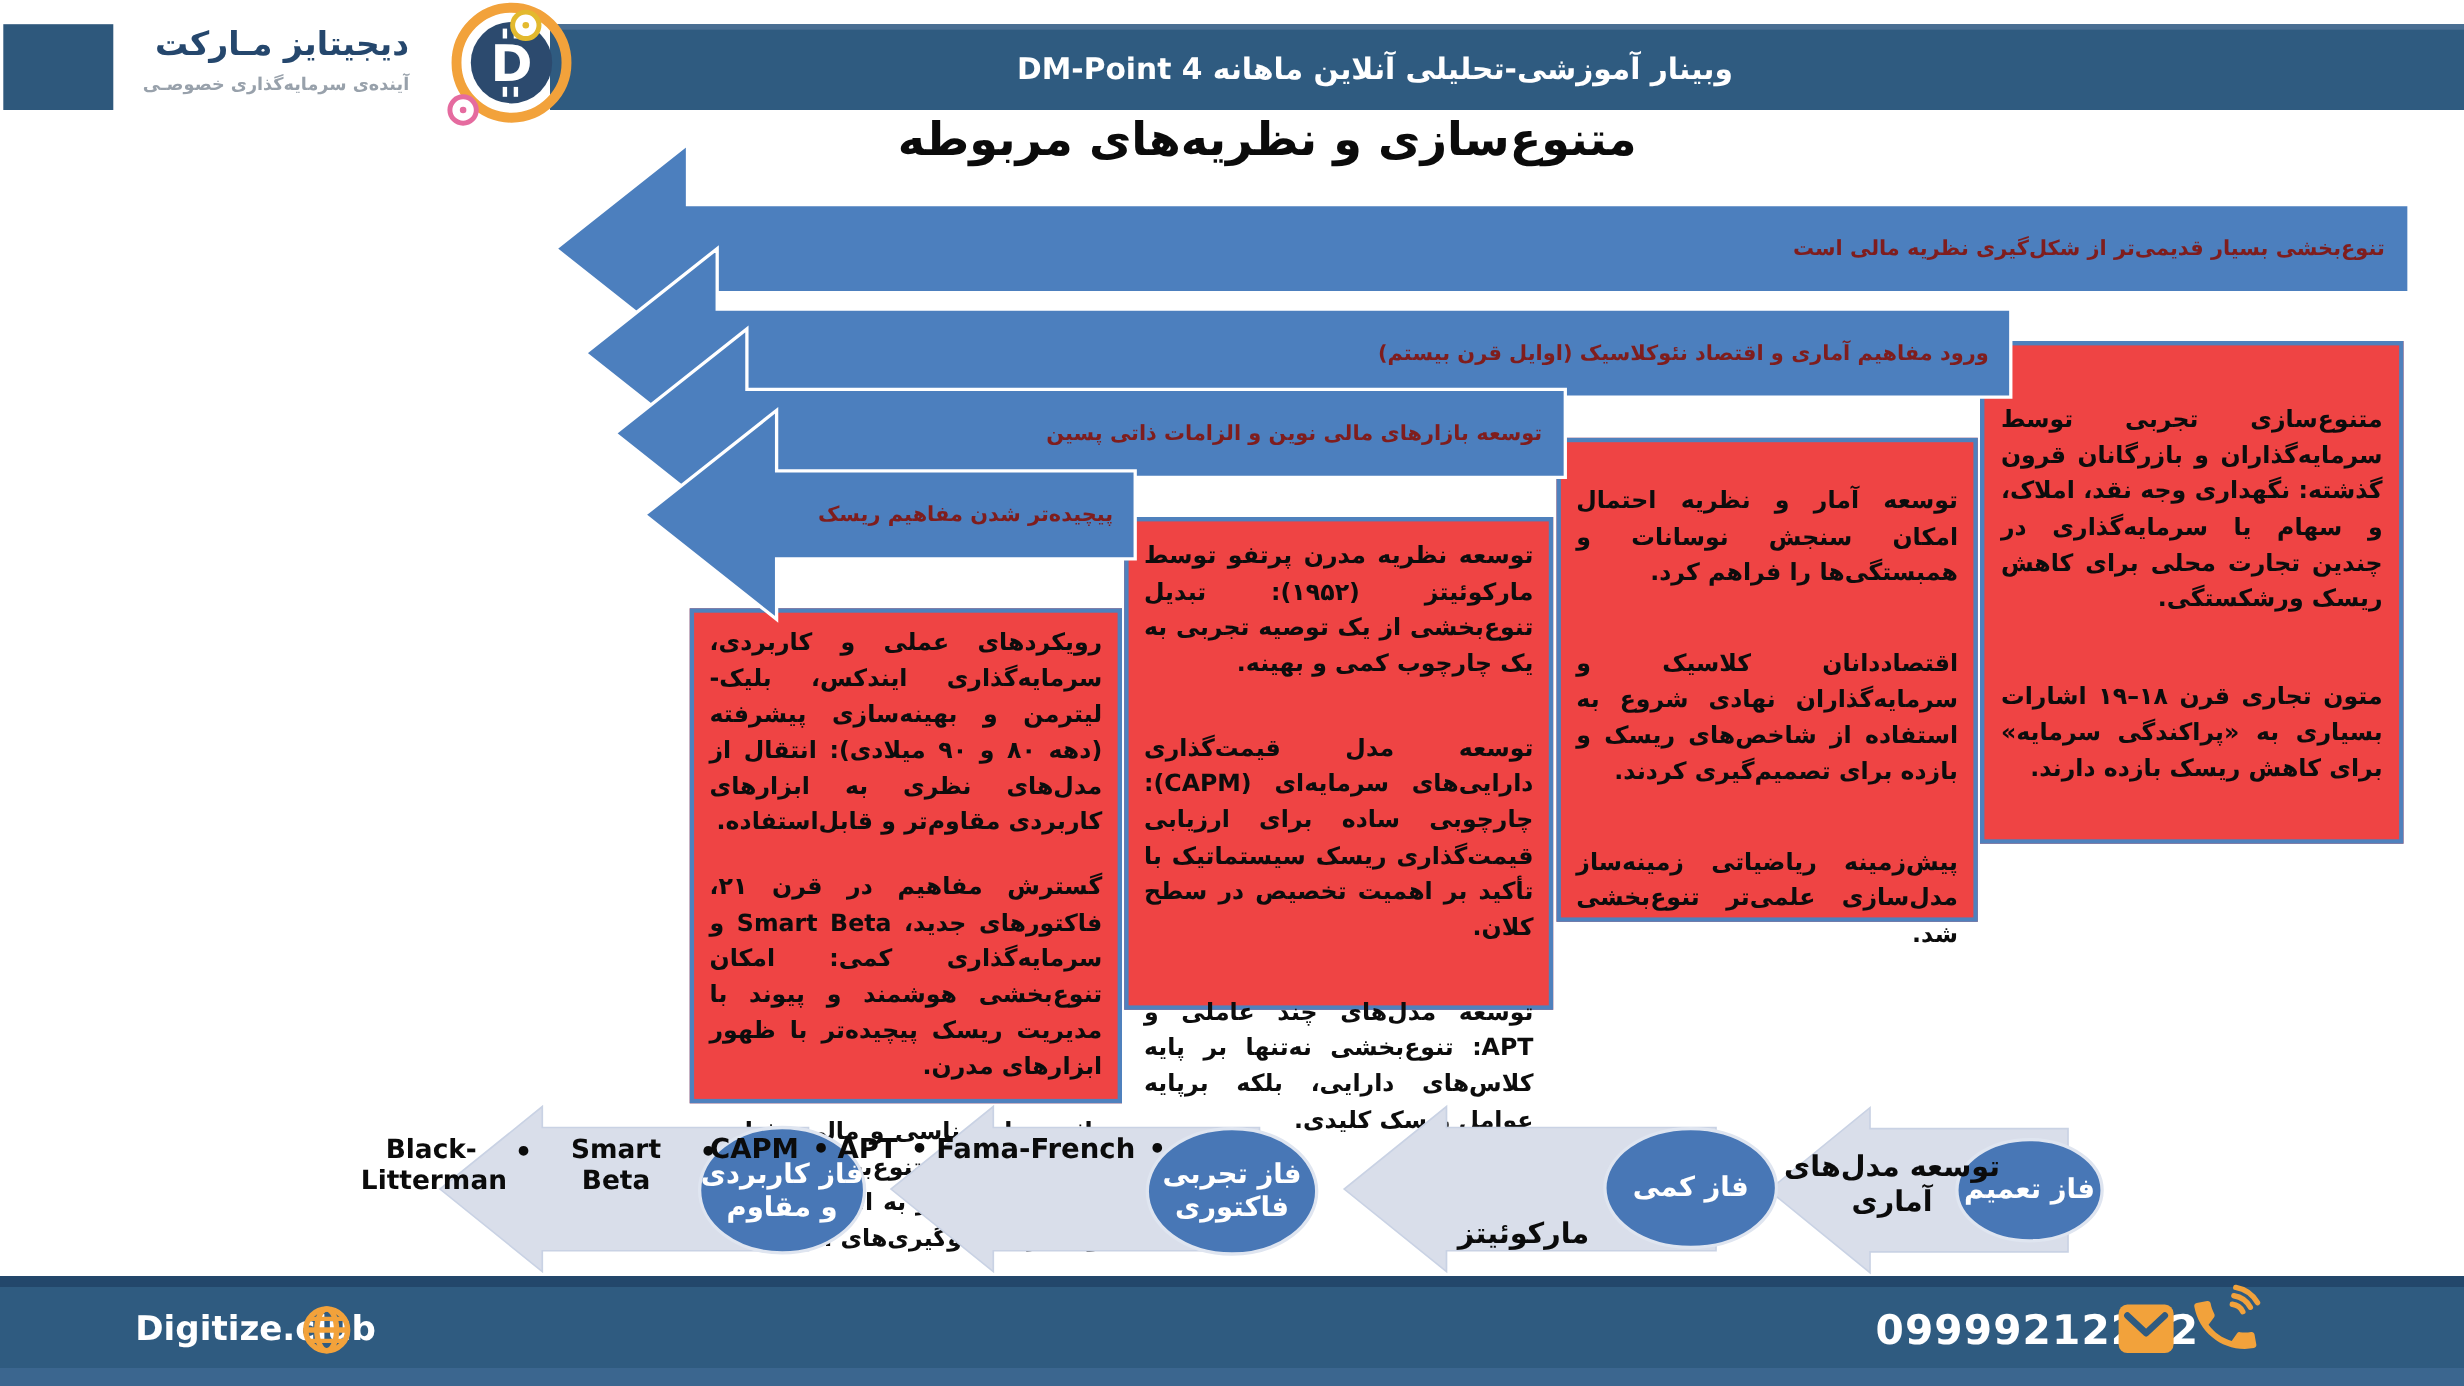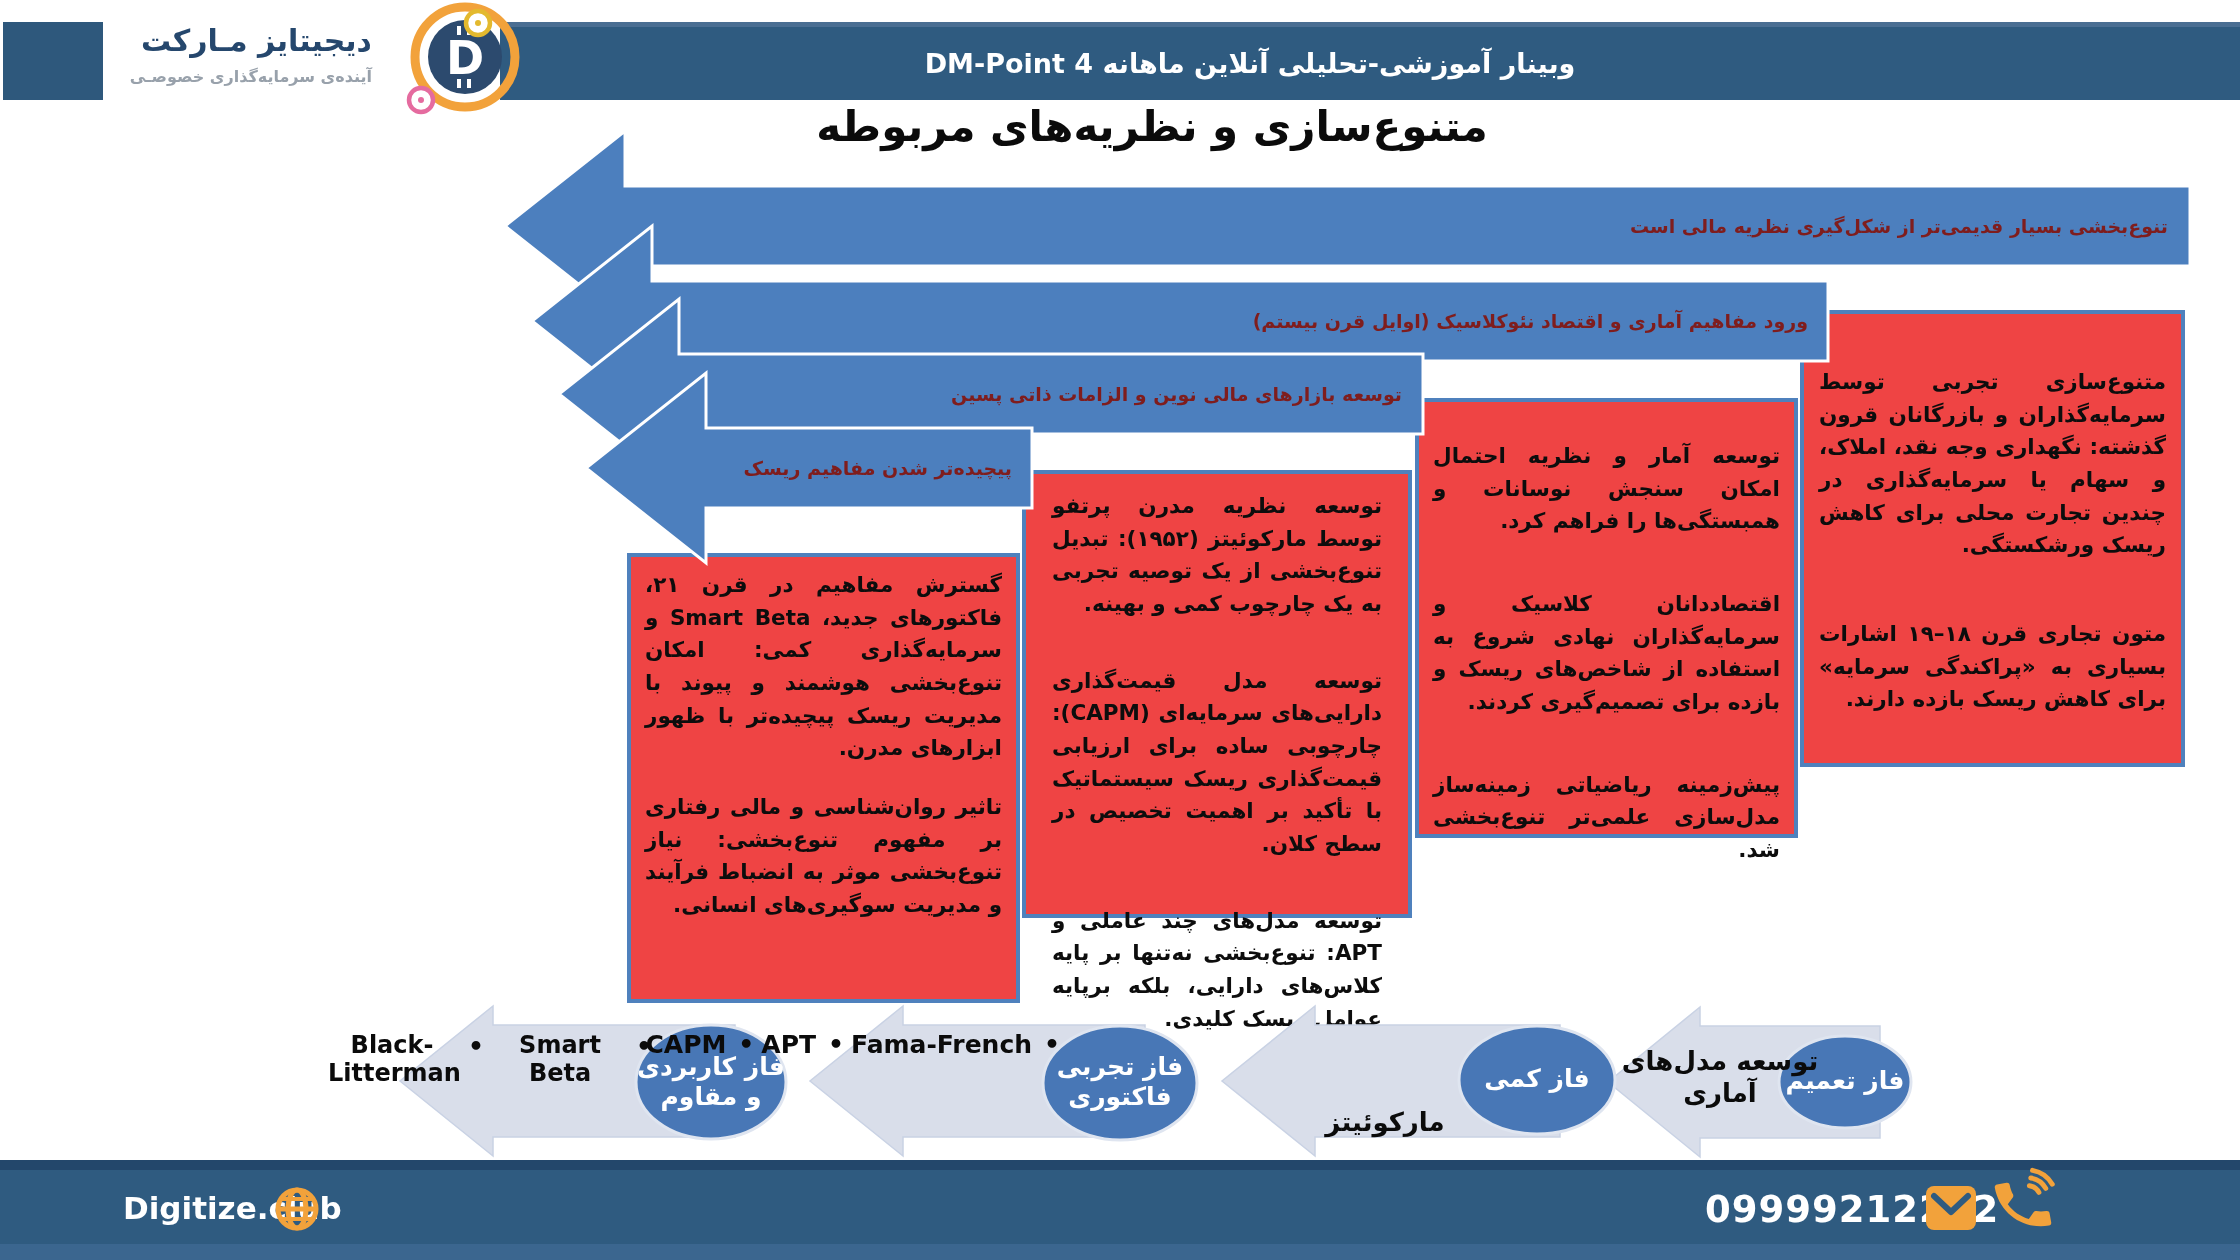--- a/index.html
+++ b/index.html
@@ -37,21 +37,21 @@
   .banner-label.b4{top:446px;right:1228px;}
   
   .era-box{
     position:absolute;background:#ef4444;border:4px solid #4F81BD;
     direction:rtl;text-align:justify;color:#0d0d0d;font-weight:bold;
     font-size:21.5px;line-height:1.52;display:flex;flex-direction:column;
   }
   .era-box p{margin:0;}
   .era-box.box1{left:1800px;top:310px;width:385px;height:457px;padding:52px 15px 16px;gap:56px;}
   .era-box.box2{left:1415px;top:398px;width:383px;height:440px;padding:38px 14px 14px;gap:50px;}
-  .era-box.box3{left:1022px;top:470px;width:390px;height:448px;padding:16px 26px 14px;gap:44px;}
+  .era-box.box3{left:1022px;top:470px;width:390px;height:448px;padding:16px 14px 14px;gap:44px;}
   .era-box.box4{left:627px;top:553px;width:393px;height:450px;padding:12px 14px 12px;gap:26px;}
   
   .phase-label{
     position:absolute;width:160px;text-align:center;color:#ffffff;font-weight:bold;
     font-size:25px;line-height:1.18;direction:rtl;
   }
   .phase-label.p1{left:1765px;top:1066px;}
   .phase-label.p2{left:1457px;top:1064px;}
   .phase-label.p3{left:1040px;top:1052px;}
   .phase-label.p4{left:631px;top:1052px;}
@@ -121,20 +121,21 @@
     <p>توسعه آمار و نظریه احتمال امکان سنجش نوسانات و همبستگی‌ها را فراهم کرد.</p>
     <p>اقتصاددانان کلاسیک و سرمایه‌گذاران نهادی شروع به استفاده از شاخص‌های ریسک و بازده برای تصمیم‌گیری کردند.</p>
     <p>پیش‌زمینه ریاضیاتی زمینه‌ساز مدل‌سازی علمی‌تر تنوع‌بخشی شد.</p>
   </div>
   <div class="era-box box3">
     <p>توسعه نظریه مدرن پرتفو توسط مارکوئیتز (۱۹۵۲): تبدیل تنوع‌بخشی از یک توصیه تجربی به یک چارچوب کمی و بهینه.</p>
     <p>توسعه مدل قیمت‌گذاری دارایی‌های سرمایه‌ای (CAPM): چارچوبی ساده برای ارزیابی قیمت‌گذاری ریسک سیستماتیک با تأکید بر اهمیت تخصیص در سطح کلان.</p>
     <p>توسعه مدل‌های چند عاملی و APT: تنوع‌بخشی نه‌تنها بر پایه کلاس‌های دارایی، بلکه برپایه عوامل ریسک کلیدی.</p>
   </div>
   <div class="era-box box4">
+    <p>رویکردهای عملی و کاربردی، سرمایه‌گذاری ایندکس، بلیک-لیترمن و بهینه‌سازی پیشرفته (دهه ۸۰ و ۹۰ میلادی): انتقال از مدل‌های نظری به ابزارهای کاربردی مقاوم‌تر و قابل‌استفاده.</p>
     <p>گسترش مفاهیم در قرن ۲۱، فاکتورهای جدید، Smart Beta و سرمایه‌گذاری کمی: امکان تنوع‌بخشی هوشمند و پیوند با مدیریت ریسک پیچیده‌تر با ظهور ابزارهای مدرن.</p>
     <p>تاثیر روان‌شناسی و مالی رفتاری بر مفهوم تنوع‌بخشی: نیاز تنوع‌بخشی موثر به انضباط فرآیند و مدیریت سوگیری‌های انسانی.</p>
   </div>
 
   <svg class="shape-layer" width="2240" height="1260" viewBox="0 0 2240 1260">
     <polygon points="2190,186 625,186 625,131 505,226 625,321 625,266 2190,266" fill="#4C7FBE" stroke="#ffffff" stroke-width="3"></polygon>
     <polygon points="1828,281 652,281 652,226 532,321 652,416 652,361 1828,361" fill="#4C7FBE" stroke="#ffffff" stroke-width="3"></polygon>
     <polygon points="1423,354 679,354 679,299 559,394 679,489 679,434 1423,434" fill="#4C7FBE" stroke="#ffffff" stroke-width="3"></polygon>
     <polygon points="1032,428 706,428 706,373 586,468 706,563 706,508 1032,508" fill="#4C7FBE" stroke="#ffffff" stroke-width="3"></polygon>
   </svg>

